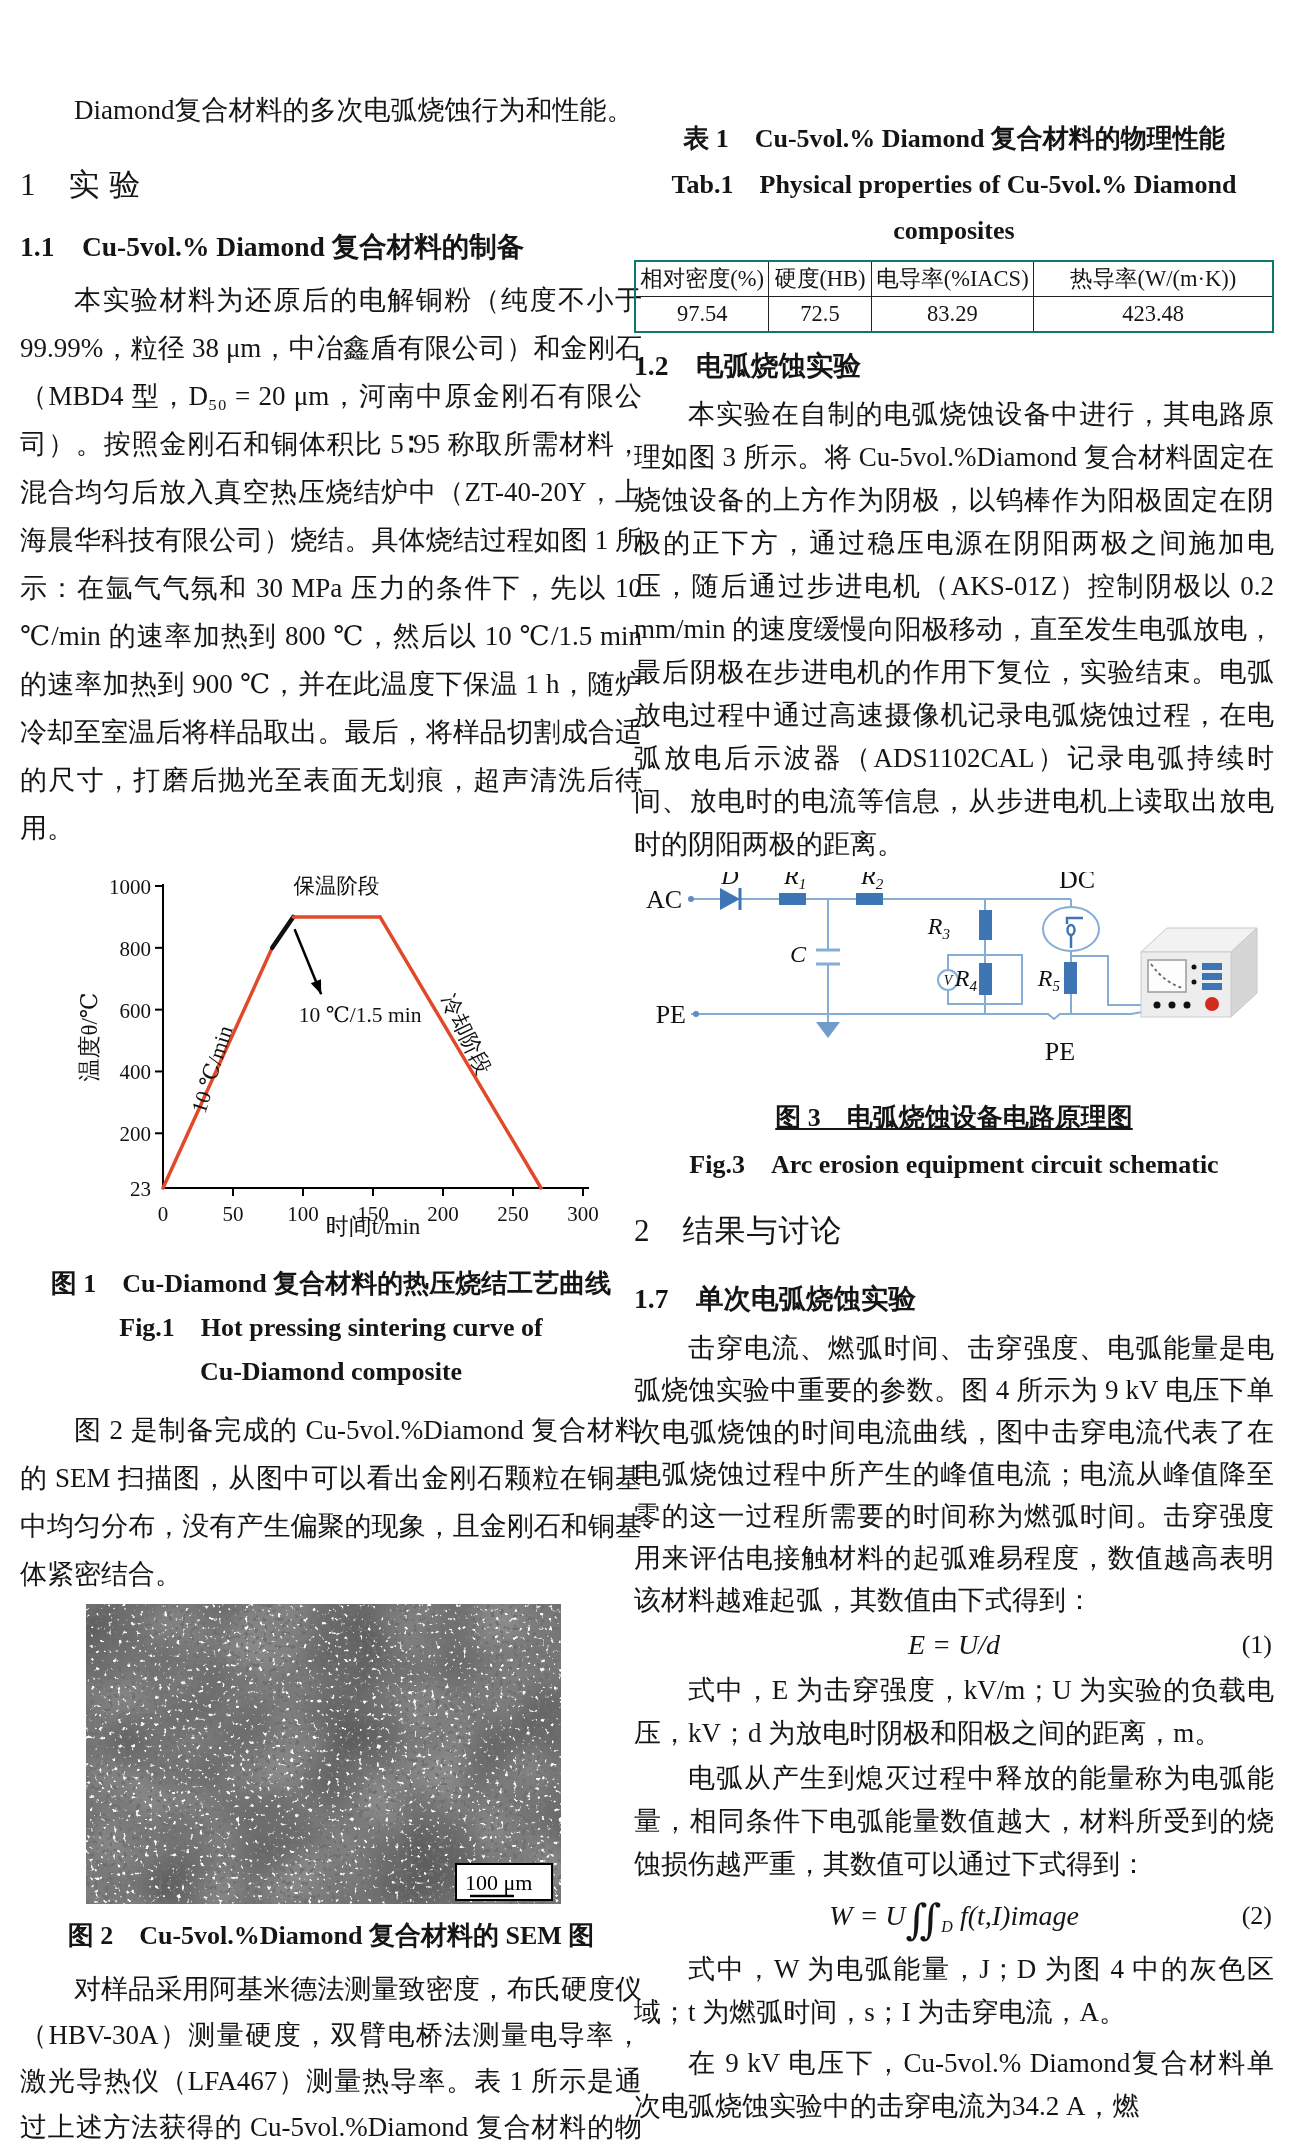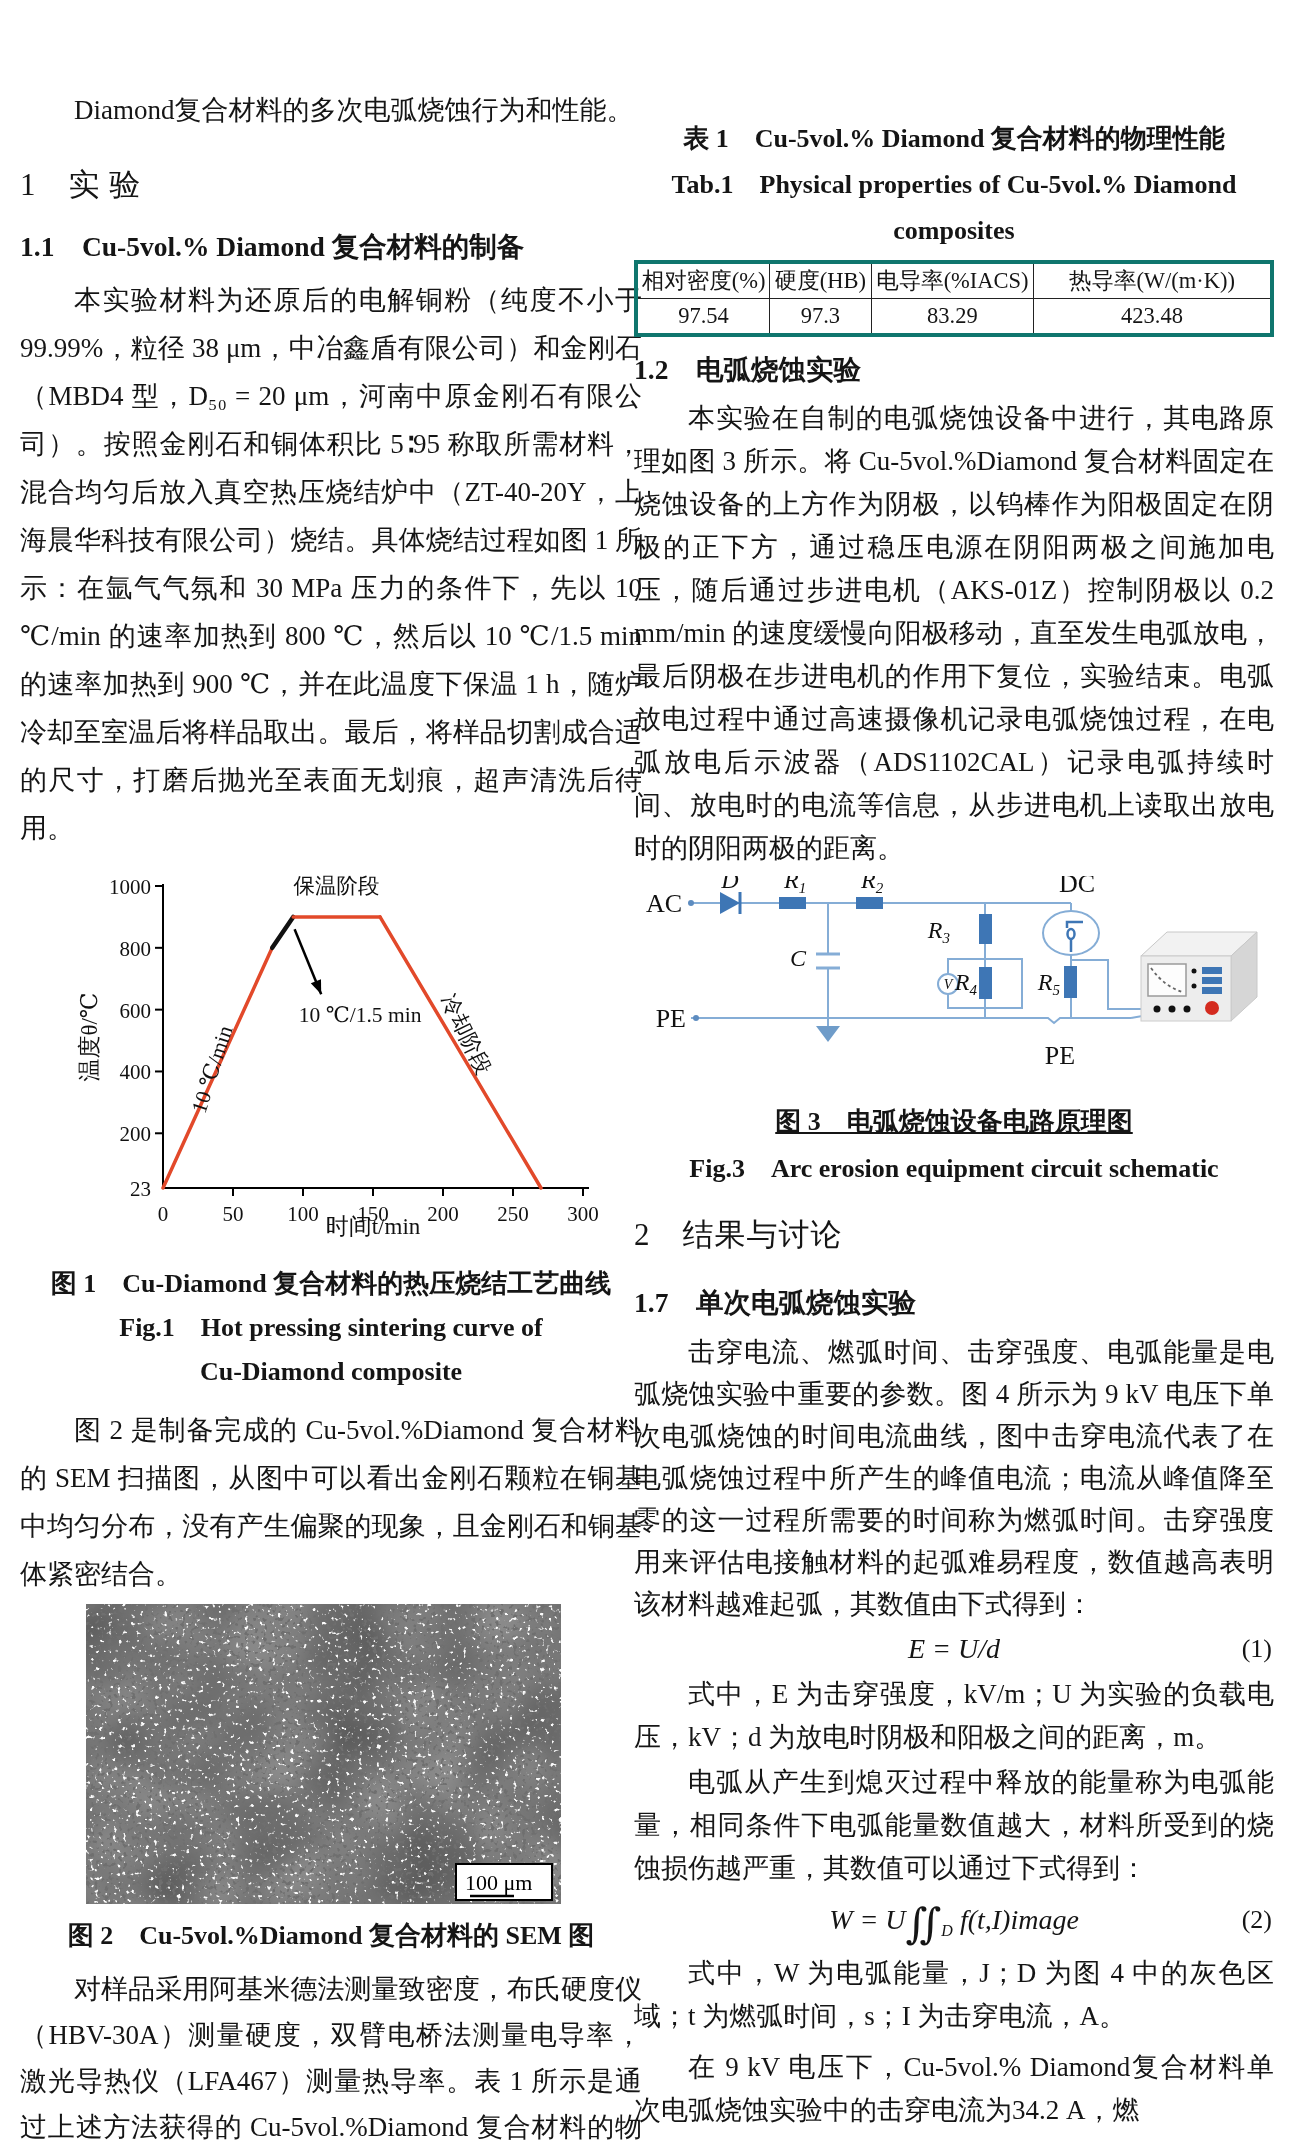--- a/index.html
+++ b/index.html
@@ -10,21 +10,21 @@
   #left-col{left:20px;top:86px;width:622px;}
   #right-col{left:634px;top:116px;width:640px;}
   p.body{font-size:27px;line-height:48px;text-align:justify;margin:0;text-indent:2em;}
   #right-col p.body{line-height:43px;}
   .noindent{text-indent:0;}
   .small{font-size:24px;line-height:38px;}
   .h-num{font-size:31px;line-height:42px;font-weight:400;letter-spacing:1px;white-space:pre-wrap;}
   .h-sub{font-size:27.5px;line-height:38px;font-weight:700;white-space:pre-wrap;}
   .cap{font-size:26px;font-weight:700;text-align:center;line-height:44px;margin:0;white-space:pre-wrap;}
   .figure{margin:0;}
-  table.props{width:100%;border-collapse:collapse;border:4px solid #0f766e;font-size:22.5px;margin:0;}
+  table.props{width:100%;border-collapse:collapse;border:2px solid #0f766e;font-size:22.5px;margin:0;}
   table.props th,table.props td{border:1px solid #222;font-weight:400;text-align:center;padding:4px 1px;line-height:26px;}
   .eqrow{position:relative;text-align:center;font-size:28px;margin:0;}
   .eqrow .eqbody i{font-family:"Liberation Serif","DejaVu Serif",serif;}
   .eqrow .eqnum{position:absolute;right:2px;top:50%;transform:translateY(-50%);font-size:26px;font-style:normal;}
   .iint{font-size:42px;font-style:normal;vertical-align:-9px;line-height:0;}
   .isub{font-size:16px;font-style:italic;}
   
   .tick{font-size:21px;font-family:"Liberation Serif","DejaVu Serif",serif;fill:#111;}
   .anno{font-size:21.5px;font-family:"Liberation Serif","DejaVu Serif",serif;fill:#111;}
   .axlab{font-size:23px;font-family:"Liberation Serif","DejaVu Serif",serif;fill:#111;}
@@ -144,21 +144,21 @@
       </colgroup>
     <tbody>
         <tr>
       <th>相对密度(%)</th>
       <th>硬度(HB)</th>
       <th>电导率(%IACS)</th>
       <th>热导率(W/(m·K))</th>
     </tr>
     <tr>
       <td>97.54</td>
-      <td>97.3</td>
+      <td>72.5</td>
       <td>83.29</td>
       <td>423.48</td>
     </tr>
   </tbody>
     </table>
 
   <div class="h-sub" style="margin-top:14px;">1.2　电弧烧蚀实验</div>
 
   <p class="body" style="margin-top:8px;">本实验在自制的电弧烧蚀设备中进行，其电路原理如图 3 所示。将 Cu-5vol.%Diamond 复合材料固定在烧蚀设备的上方作为阴极，以钨棒作为阳极固定在阴极的正下方，通过稳压电源在阴阳两极之间施加电压，随后通过步进电机（AKS-01Z）控制阴极以 0.2 mm/min 的速度缓慢向阳极移动，直至发生电弧放电，最后阴极在步进电机的作用下复位，实验结束。电弧放电过程中通过高速摄像机记录电弧烧蚀过程，在电弧放电后示波器（ADS1102CAL）记录电弧持续时间、放电时的电流等信息，从步进电机上读取出放电时的阴阳两极的距离。</p>
 

